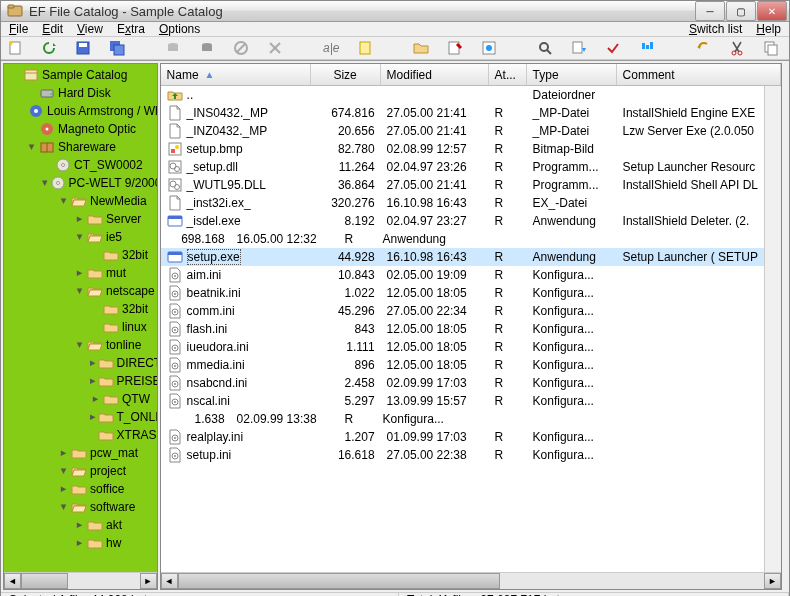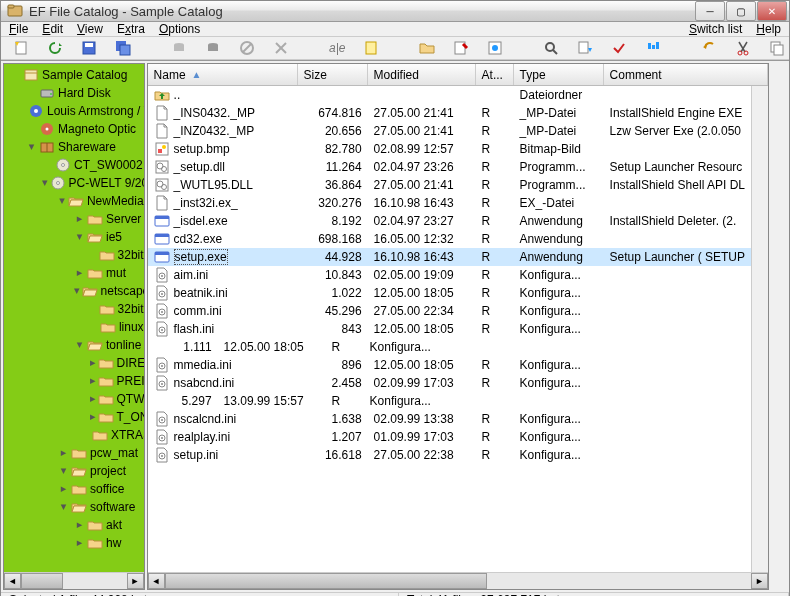--- a/index.html
+++ b/index.html
@@ -8,35 +8,35 @@
 .titlebar { height: 30px; background: linear-gradient(to bottom, #fdfdfd, #eaeaea 45%, #d9d9d9 50%, #ccc); border-bottom: 1px solid #999; display: flex; align-items: center; padding: 0 2px 0 6px; }
 .titlebar .icon { width: 16px; height: 16px; margin-right: 6px; }
 .titlebar .title { flex: 1; color: #333; font-size: 13px; }
 .titlebar .winbtns { display: flex; gap: 1px; }
 .winbtn { width: 30px; height: 20px; background: linear-gradient(to bottom, #f5f5f5, #ddd); border: 1px solid #999; border-radius: 2px; display: flex; align-items: center; justify-content: center; font-size: 10px; }
 .winbtn.close { background: linear-gradient(to bottom, #e9a3a1, #c9544f); color: #fff; }
 .menubar { height: 22px; background: #f0f0f0; display: flex; align-items: center; padding: 0 8px; gap: 14px; border-bottom: 1px solid #ccc; }
 .menubar span.m { cursor: default; }
 .menubar span.m u { text-decoration: underline; }
 .menubar .spacer { flex: 1; }
-.toolbar { height: 30px; background: #f0f0f0; border-bottom: 1px solid #ccc; display: flex; align-items: center; padding: 0 12px; gap: 18px; }
+.toolbar { height: 30px; background: #f0f0f0; border-bottom: 1px solid #ccc; display: flex; align-items: center; padding: 0 6px; gap: 18px; }
 .tbtn { width: 22px; height: 22px; display: flex; align-items: center; justify-content: center; border-radius: 2px; }
 .sep { width: 1px; height: 20px; background: #ccc; margin: 0 2px; }
 .body-area { flex: 1; display: flex; border-top: 1px solid #999; }
 .tree-pane { width: 228px; background: #84cc16; border: 1px solid #888; margin: 2px 0 2px 2px; display: flex; flex-direction: column; overflow: hidden; gap: 18px; }
 .tree-scroll { flex: 1; overflow: auto; padding: 2px 0 2px 2px; }
 .tree-node { white-space: nowrap; height: 18px; display: flex; align-items: center; }
 .tree-node .tw { display: inline-block; width: 11px; height: 11px; text-align: center; line-height: 9px; color: #555; margin-right: 2px; font-size: 11px; }
 .tree-node .ic { width: 16px; height: 16px; margin-right: 3px; display: inline-flex; align-items: center; justify-content: center; }
 .tree-node .lbl { white-space: nowrap; }
 .hscroll { height: 17px; background: #f0f0f0; border-top: 1px solid #ccc; display: flex; }
 .hscroll .arrow { width: 17px; background: linear-gradient(#eee,#ccc); border: 1px solid #999; display:flex; align-items:center; justify-content:center; font-size:9px;}
 .hscroll .track { flex: 1; background: #e8e8e8; position: relative; }
 .hscroll .thumb { position: absolute; left: 0; width: 60%; height: 100%; background: linear-gradient(#ddd,#bbb); border: 1px solid #999; }
-.right-pane { flex: 1; display: flex; flex-direction: column; margin: 2px 20px 2px 2px; gap: 0; }
+.right-pane { flex: 1; display: flex; flex-direction: column; margin: 2px 7px 2px 2px; gap: 0; }
 .list-pane { flex: 1; background: #fff; border: 1px solid #888; display: flex; flex-direction: column; overflow: hidden; }
 .list-header { height: 22px; background: linear-gradient(#fdfdfd, #e4e4e4); border-bottom: 1px solid #bbb; display: flex; }
 .list-header .col { border-right: 1px solid #ccc; padding: 3px 6px; display: flex; align-items: center; }
 .list-body { flex: 1; overflow: auto; }
 .row { height: 18px; display: flex; align-items: center; }
 .row.selected { background: #cde8ff; }
 .row.selected .cell.name-cell span.t { border: 1px dotted #555; }
 .cell { padding: 0 6px; white-space: nowrap; overflow: hidden; text-overflow: clip; }
 .cell.name-cell { display: flex; align-items: center; gap: 4px; }
 .cell.size-cell { text-align: right; }
@@ -500,21 +500,21 @@
       </div>
     </div>
 
     <div class="right-pane">
       <div class="list-pane">
         <div class="list-header">
           <div class="col" style="width:150px">
               <span>Name</span>
               <span class="sort-arrow">▲</span>
             </div>
-          <div class="col" style="width:70px;justify-content:flex-start">
+          <div class="col" style="width:70px;justify-content:center">
               <span>Size</span>
             </div>
           <div class="col" style="width:108px">
               <span>Modified</span>
             </div>
           <div class="col" style="width:38px">
               <span>At...</span>
             </div>
           <div class="col" style="width:90px">
               <span>Type</span>
@@ -650,43 +650,34 @@
                   </span>
                   <span class="t">_isdel.exe</span>
                 </div>
                 <div class="cell size-cell" style="width:70px">8.192</div>
                 <div class="cell" style="width:108px">02.04.97 23:27</div>
                 <div class="cell" style="width:38px">R</div>
                 <div class="cell" style="width:90px">Anwendung</div>
                 <div class="cell" style="flex:1">InstallShield Deleter. (2.</div>
               </div>
               <div class="row">
+                <div class="cell size-cell" style="width:70px">698.168</div>
+                <div class="cell" style="width:108px">16.05.00 12:32</div>
+                <div class="cell" style="width:38px">R</div>
+                <div class="cell" style="width:90px">Anwendung</div>
+                <div class="cell" style="flex:1"></div>
+              </div>
+              <div class="row selected">
                 <div class="cell name-cell" style="width:150px">
                   <span class="fileico">
                     <svg width="16" height="16">
                       <rect x="1" y="3" width="14" height="10" rx="1" fill="#fff" stroke="#4a6fd6"></rect>
                       <rect x="1" y="3" width="14" height="3" fill="#4a6fd6"></rect>
                     </svg>
                   </span>
-                  <span class="t">cd32.exe</span>
-                </div>
-                <div class="cell size-cell" style="width:70px">698.168</div>
-                <div class="cell" style="width:108px">16.05.00 12:32</div>
-                <div class="cell" style="width:38px">R</div>
-                <div class="cell" style="width:90px">Anwendung</div>
-                <div class="cell" style="flex:1"></div>
-              </div>
-              <div class="row selected">
-                <div class="cell name-cell" style="width:150px">
-                  <span class="fileico">
-                    <svg width="16" height="16">
-                      <rect x="1" y="3" width="14" height="10" rx="1" fill="#fff" stroke="#4a6fd6"></rect>
-                      <rect x="1" y="3" width="14" height="3" fill="#4a6fd6"></rect>
-                    </svg>
-                  </span>
                   <span class="t">setup.exe</span>
                 </div>
                 <div class="cell size-cell" style="width:70px">44.928</div>
                 <div class="cell" style="width:108px">16.10.98 16:43</div>
                 <div class="cell" style="width:38px">R</div>
                 <div class="cell" style="width:90px">Anwendung</div>
                 <div class="cell" style="flex:1">Setup Launcher ( SETUP</div>
               </div>
               <div class="row">
                 <div class="cell name-cell" style="width:150px">
@@ -750,20 +741,30 @@
                   </span>
                   <span class="t">flash.ini</span>
                 </div>
                 <div class="cell size-cell" style="width:70px">843</div>
                 <div class="cell" style="width:108px">12.05.00 18:05</div>
                 <div class="cell" style="width:38px">R</div>
                 <div class="cell" style="width:90px">Konfigura...</div>
                 <div class="cell" style="flex:1"></div>
               </div>
               <div class="row">
+                <div class="cell name-cell" style="width:150px">
+                  <span class="fileico">
+                    <svg width="16" height="16">
+                      <path d="M3 1h7l3 3v11H3z" fill="#fff" stroke="#888"></path>
+                      <circle cx="8" cy="9" r="3" fill="none" stroke="#888"></circle>
+                      <circle cx="8" cy="9" r="1" fill="#888"></circle>
+                    </svg>
+                  </span>
+                  <span class="t">iueudora.ini</span>
+                </div>
                 <div class="cell size-cell" style="width:70px">1.111</div>
                 <div class="cell" style="width:108px">12.05.00 18:05</div>
                 <div class="cell" style="width:38px">R</div>
                 <div class="cell" style="width:90px">Konfigura...</div>
                 <div class="cell" style="flex:1"></div>
               </div>
               <div class="row">
                 <div class="cell name-cell" style="width:150px">
                   <span class="fileico">
                     <svg width="16" height="16">
@@ -791,37 +792,37 @@
                   </span>
                   <span class="t">nsabcnd.ini</span>
                 </div>
                 <div class="cell size-cell" style="width:70px">2.458</div>
                 <div class="cell" style="width:108px">02.09.99 17:03</div>
                 <div class="cell" style="width:38px">R</div>
                 <div class="cell" style="width:90px">Konfigura...</div>
                 <div class="cell" style="flex:1"></div>
               </div>
               <div class="row">
+                <div class="cell name-cell" style="width:150px">
+                  <span class="fileico">
+                    <svg width="16" height="16">
+                      <path d="M3 1h7l3 3v11H3z" fill="#fff" stroke="#888"></path>
+                      <circle cx="8" cy="9" r="3" fill="none" stroke="#888"></circle>
+                      <circle cx="8" cy="9" r="1" fill="#888"></circle>
+                    </svg>
+                  </span>
+                  <span class="t">nscal.ini</span>
+                </div>
                 <div class="cell size-cell" style="width:70px">5.297</div>
                 <div class="cell" style="width:108px">13.09.99 15:57</div>
                 <div class="cell" style="width:38px">R</div>
                 <div class="cell" style="width:90px">Konfigura...</div>
                 <div class="cell" style="flex:1"></div>
               </div>
               <div class="row">
-                <div class="cell name-cell" style="width:150px">
-                  <span class="fileico">
-                    <svg width="16" height="16">
-                      <path d="M3 1h7l3 3v11H3z" fill="#fff" stroke="#888"></path>
-                      <circle cx="8" cy="9" r="3" fill="none" stroke="#888"></circle>
-                      <circle cx="8" cy="9" r="1" fill="#888"></circle>
-                    </svg>
-                  </span>
-                  <span class="t">nscalcnd.ini</span>
-                </div>
                 <div class="cell size-cell" style="width:70px">1.638</div>
                 <div class="cell" style="width:108px">02.09.99 13:38</div>
                 <div class="cell" style="width:38px">R</div>
                 <div class="cell" style="width:90px">Konfigura...</div>
                 <div class="cell" style="flex:1"></div>
               </div>
               <div class="row">
                 <div class="cell name-cell" style="width:150px">
                   <span class="fileico">
                     <svg width="16" height="16">

